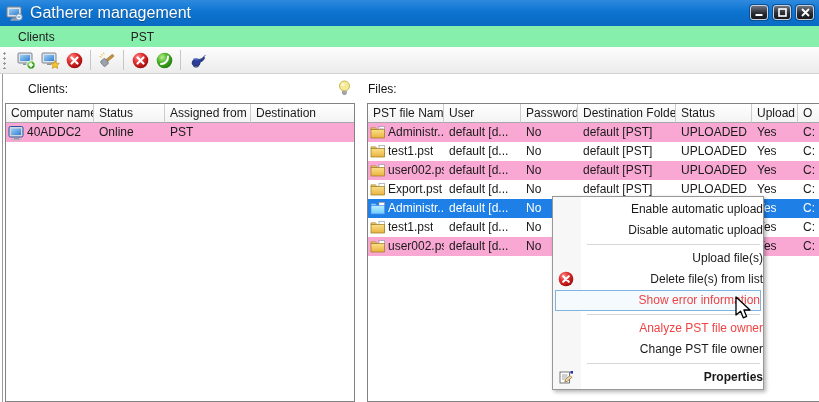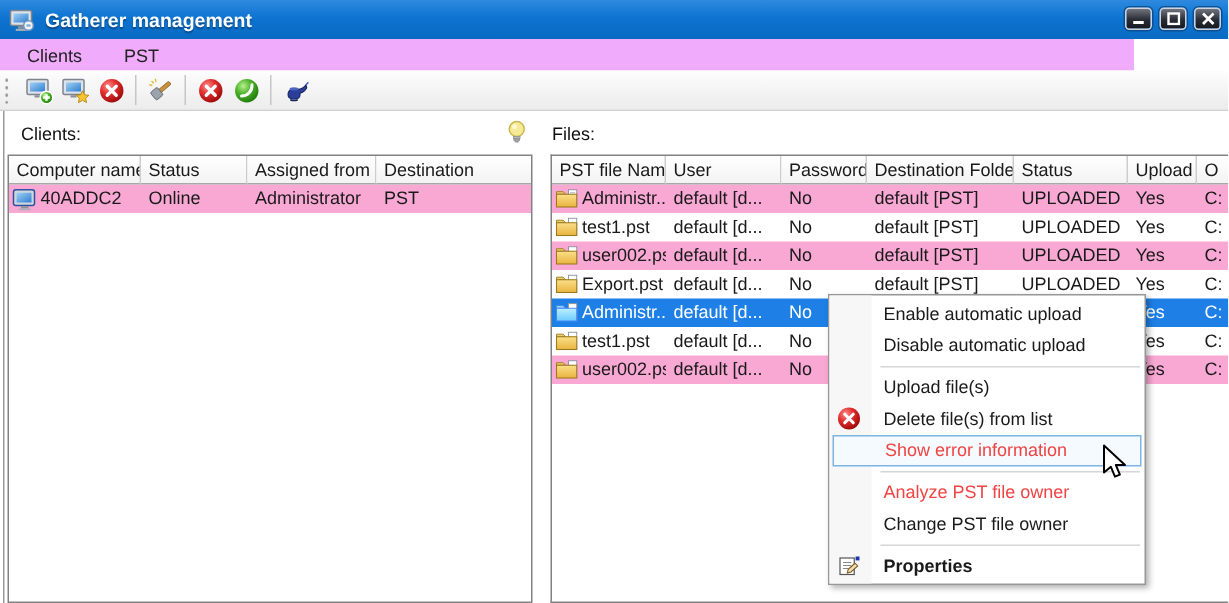--- a/index.html
+++ b/index.html
@@ -4,45 +4,45 @@
 <style>
   * { margin:0; padding:0; box-sizing:border-box; }
   html,body { width:819px; height:402px; overflow:hidden; }
   body { font-family:"Liberation Sans", sans-serif; font-size:12px; color:#1a1a1a; background:#fff; }
   .window { position:relative; width:819px; height:402px; background:#fff; overflow:hidden; }
 
   
   .titlebar { position:absolute; left:0; top:0; width:819px; height:26px;
     background:linear-gradient(#2e8ade,#0d74d1 45%,#0a6ac2); display:flex; align-items:center; }
   .app-icon { margin-left:6px; width:17px; height:17px; }
-  .window-title { margin-left:7px; color:#fff; font-weight:bold; font-size:13px; text-shadow:0 1px 1px rgba(0,0,0,.35); }
+  .window-title { margin-left:7px; color:#fff; font-weight:normal; font-size:16px; text-shadow:0 1px 1px rgba(0,0,0,.35); }
   .win-controls { position:absolute; right:5px; top:5px; display:flex; gap:5px; }
   .win-btn { width:18px; height:15px; border-radius:3px; border:1px solid #cdd3dc;
     background:linear-gradient(#70747e,#2a2c34 55%,#17191f); box-shadow:0 0 0 1px #0c4f93;
     display:flex; align-items:center; justify-content:center; }
   .win-btn svg { display:block; }
 
   
-  .menubar { position:absolute; left:0; top:26px; width:756px; height:21px; background:#f0abfc; display:flex; align-items:center; }
+  .menubar { position:absolute; left:0; top:26px; width:819px; height:21px; background:#86efac; display:flex; align-items:center;gap:48px; }
   .menu-item { padding:2px 8px; color:#222; }
   .menu-item:first-child { margin-left:10px; }
   .menu-item + .menu-item { margin-left:12px; }
 
   
   .toolbar { position:absolute; left:0; top:47px; width:819px; height:27px;
     background:linear-gradient(#fdfdfd,#ececec); border-bottom:1px solid #d2d2d2;
     display:flex; align-items:center; }
   .grip { width:3px; height:18px; margin-left:3px; margin-right:8px;
     background-image:radial-gradient(circle,#9a9a9a 35%,transparent 40%); background-size:3px 5px; }
   .tb-btn { width:24px; height:24px; display:flex; align-items:center; justify-content:center; }
   .tb-sep { width:1px; height:20px; background:#c6c6c6; margin:0 4px; }
 
   
   .panel-label { position:absolute; top:82px; color:#111; }
-  .clients-label { left:14px; }
+  .clients-label { left:28px; }
   .files-label { left:368px; }
   .hint-bulb { position:absolute; left:336px; top:79px; }
 
   
   .tbl { position:absolute; top:103px; bottom:0; background:#fff; border:1px solid #828282; }
   .clients-tbl { left:5px;  width:350px; }
   .files-tbl   { left:367px; width:452px; border-right:none; }
   .thead { display:flex; height:19px; }
   .hcell { height:19px; line-height:18px; padding-left:5px; overflow:hidden; white-space:nowrap;
     background:linear-gradient(#ffffff,#f3f3f3); border-right:1px solid #cdcdcd; border-bottom:1px solid #a8a8a8; }
@@ -59,21 +59,21 @@
   .f-name{width:76px} .f-user{width:77px} .f-pass{width:57px} .f-dest{width:98px}
   .f-status{width:76px} .f-upl{width:46px} .f-orig{flex:1}
   .blue-tint { filter:hue-rotate(170deg) saturate(1.1) brightness(1.05); }
 
   .left-edge { position:absolute; left:2px; top:74px; bottom:0; width:1px; background:#9a9a9a; }
 
   
   .context-menu { position:absolute; left:552px; top:196px; width:212px; height:194px;
     background:#fff; border:1px solid #979797; box-shadow:2px 2px 4px rgba(0,0,0,.3); padding:2px 0; }
   .cm-iconcol { position:absolute; left:0; top:0; bottom:0; width:28px; background:#f7f7f7; }
-  .cm-item { position:relative; height:21px; line-height:21px; padding-left:36px; white-space:nowrap; }
+  .cm-item { position:relative; height:21px; line-height:21px; padding-left:36px; white-space:nowrap;text-align:right; }
   .cm-item.disabled { color:#ef4444; }
   .cm-item.bold { font-weight:bold; }
   .cm-item.hovered { margin:0 2px; padding-left:34px; border:1px solid #7eb4e2; background:#f4fafe; line-height:19px; }
   .cm-sep { border-top:1px solid #d6d6d6; margin:3px 3px 3px 34px; }
   .cm-icon { position:absolute; left:5px; top:2px; }
 
   
   .cursor { position:absolute; left:734px; top:296px; }
 </style>
 </head>
@@ -227,21 +227,20 @@
       <div class="tcell with-icon c-name">
         <svg width="17" height="16" viewBox="0 0 17 16">
           <rect x="1" y="1.5" width="14" height="10.5" rx="1.5" fill="#cfd6de" stroke="#2a52a0"></rect>
           <rect x="3" y="3.5" width="10" height="6.5" fill="url(#gScreen)"></rect>
           <rect x="6" y="12.5" width="5" height="1.4" fill="#8a919a"></rect>
           <rect x="4.5" y="14" width="8" height="1.2" fill="#aab0b8"></rect>
         </svg>
         <span>40ADDC2</span>
       </div>
       <div class="tcell c-status">Online</div>
-      <div class="tcell c-user">Administrator</div>
       <div class="tcell c-dest">PST</div>
     </div>
   </div>
 
   <div class="tbl files-tbl">
     <div class="thead">
       <div class="hcell f-name">PST file Name</div>
       <div class="hcell f-user">User</div>
       <div class="hcell f-pass">Password</div>
       <div class="hcell f-dest">Destination Folder</div>

